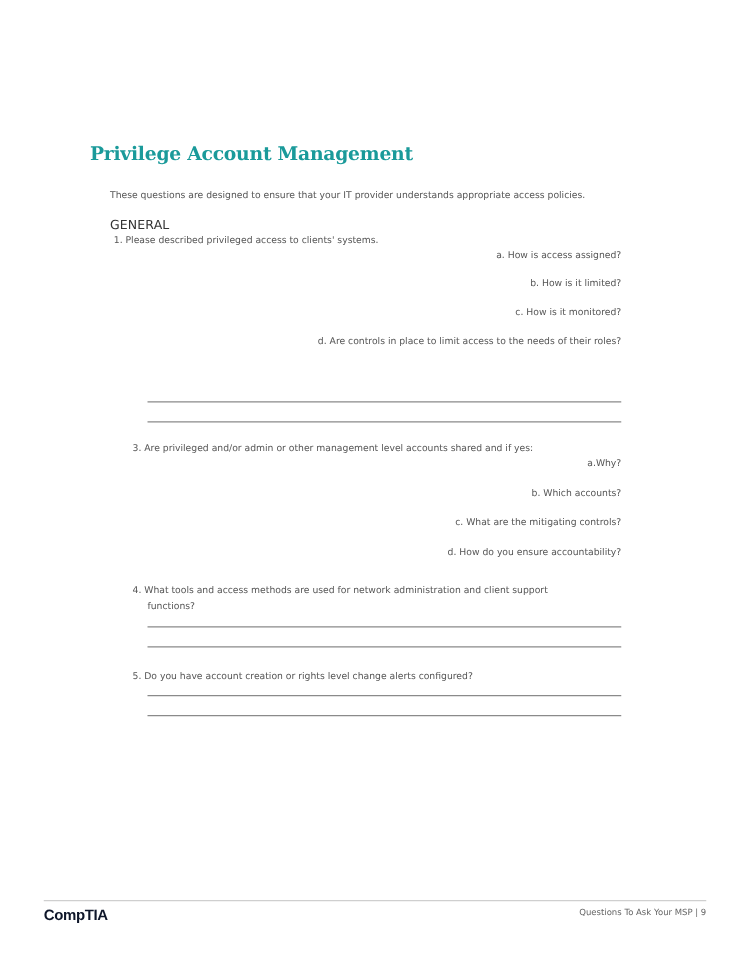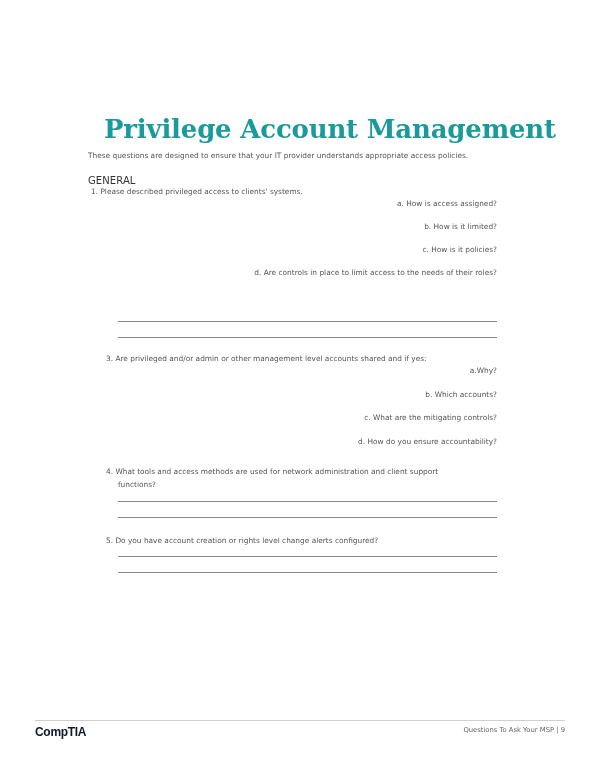--- a/index.html
+++ b/index.html
@@ -1,20 +1,20 @@
 <!DOCTYPE html>
 <html><head>
   <meta charset="utf-8">
   <style>
     html, body { margin: 0; padding: 0; background: #ffffff; }
     body { width: 600px; height: 776px; position: relative; overflow: hidden;
            font-family: "DejaVu Sans", sans-serif; color: #4a4a4a; }
     .page { position: absolute; left: 0; top: 0; width: 600px; height: 776px; }
-    .title { position: absolute; left: 104px; top: 114px; margin: 0;
-             font-family: "DejaVu Serif", serif; font-weight: bold; font-size: 26px;
+    .title { position: absolute; left: 72px; top: 114px; margin: 0;
+             font-family: "DejaVu Serif", serif; font-weight: bold; font-size: 15px;
              color: #1a9a9a; letter-spacing: -0.2px; white-space: nowrap; }
     .intro { position: absolute; left: 88px; top: 151px; font-size: 7.4px; color: #555; white-space: nowrap; }
     .section { position: absolute; left: 88px; top: 175px; font-size: 10px; color: #333; letter-spacing: 0.1px; }
     .q { position: absolute; font-size: 7.4px; color: #555; white-space: nowrap; }
     .row { position: absolute; display: flex; align-items: flex-end; font-size: 7.4px; color: #555; white-space: nowrap; flex-direction: column; }
     .row .blank { flex: 1; border-bottom: 1px solid #8a8a8a; margin-left: 3px; height: 8px; }
     .line { position: absolute; left: 118px; width: 379px; height: 0; border-top: 1px solid #8a8a8a; }
     .footer-rule { position: absolute; left: 35px; top: 720px; width: 530px; border-top: 1px solid #cfcfcf; }
     .logo { position: absolute; left: 35px; top: 725px; font-family: "Liberation Sans", sans-serif;
             font-size: 12px; font-weight: bold; color: #0f172a; letter-spacing: -0.3px; }
@@ -31,21 +31,21 @@
   <div class="q" style="left:91px; top:187px;">1. Please described privileged access to clients' systems.</div>
   <div class="row" style="left:118px; top:199px; width:379px;">
     <span>a. How is access assigned?</span>
     <span class="blank"></span>
   </div>
   <div class="row" style="left:118px; top:222px; width:379px;">
     <span>b. How is it limited?</span>
     <span class="blank"></span>
   </div>
   <div class="row" style="left:118px; top:245px; width:379px;">
-    <span>c. How is it policies?</span>
+    <span>c. How is it monitored?</span>
     <span class="blank"></span>
   </div>
   <div class="row" style="left:118px; top:268px; width:379px;">
     <span>d. Are controls in place to limit access to the needs of their roles?</span>
     <span class="blank"></span>
   </div>
 
   <div class="line" style="top:321px;"></div>
   <div class="line" style="top:337px;"></div>
 

